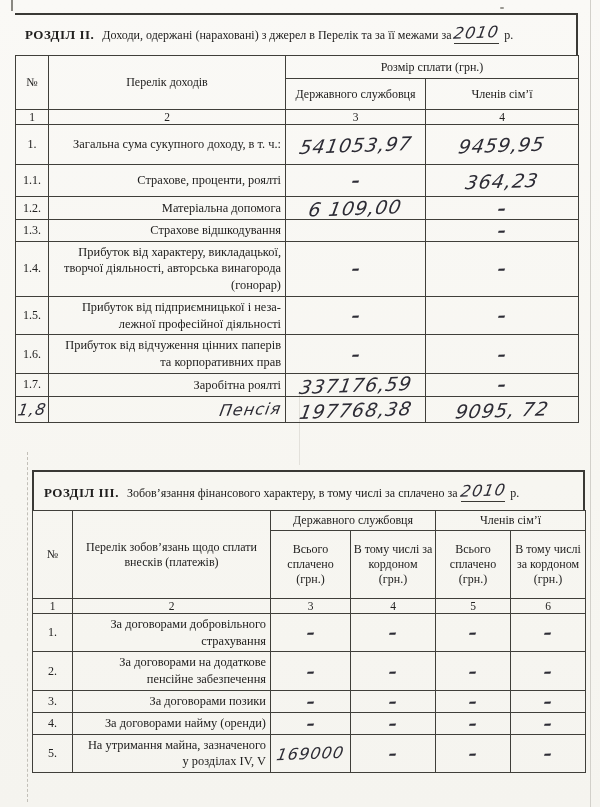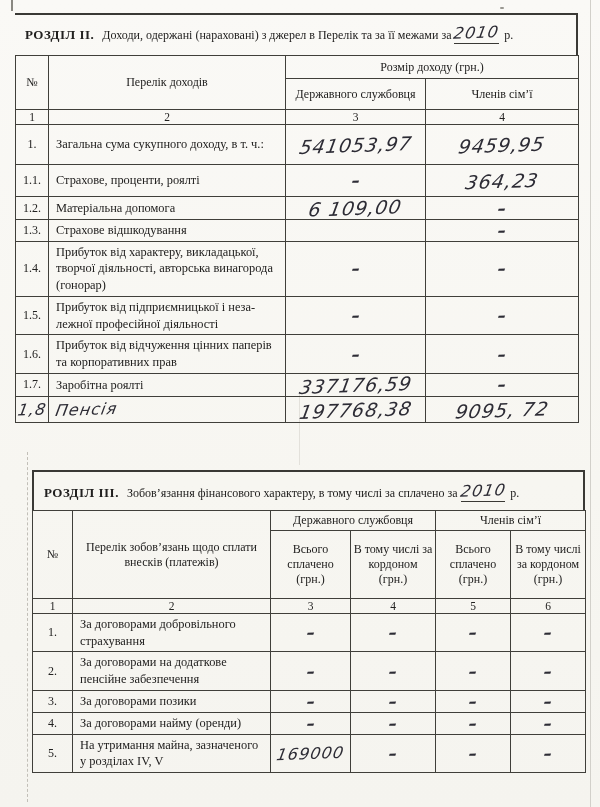--- a/index.html
+++ b/index.html
@@ -30,21 +30,21 @@
   #sec3 .titlebar{border-left:2px solid #3a3935;height:40px;padding-top:10px;}
   .sec-label{font-weight:bold;font-size:13px;letter-spacing:.5px;margin-right:8px;margin-top:12px;}
   .year-slot{display:inline-block;border-bottom:1px solid #3a3935;min-width:44px;text-align:center;margin:0 3px;position:relative;}
   .suffix{margin-left:2px;}
 
   
   table{border-collapse:collapse;table-layout:fixed;width:100%;}
   th,td{border:1.5px solid #403f3a;box-sizing:border-box;overflow:hidden;}
   th{font-weight:normal;font-size:12px;padding:1px 2px;}
   td.no{text-align:center;font-size:12px;}
-  td.lbl{text-align:left;padding:2px 4px 2px 7px;font-size:12.4px;line-height:1.35;}
+  td.lbl{text-align:right;padding:2px 4px 2px 7px;font-size:12.4px;line-height:1.35;}
   td.val{text-align:center;padding:0 2px;}
   tr.nums td{text-align:center;font-size:11.5px;height:15px;padding:0;}
 
   
   .hw{
     display:inline-block;
     font-family:"DejaVu Sans",sans-serif;font-style:italic;
     color:#2d2c35;transform:skewX(-12deg) rotate(-2deg);
     letter-spacing:1px;white-space:nowrap;
   }
@@ -73,21 +73,21 @@
       <colgroup>
           <col style="width:33px">
           <col style="width:237px">
           <col style="width:140px">
           <col style="width:153px">
         </colgroup>
       <tbody>
           <tr style="height:23px">
         <th rowspan="2">№</th>
         <th rowspan="2">Перелік доходів</th>
-        <th colspan="2">Розмір доходу (грн.)</th>
+        <th colspan="2">Розмір сплати (грн.)</th>
       </tr>
       <tr style="height:31px">
         <th>Державного службовця</th>
         <th>Членів сім’ї</th>
       </tr>
       <tr class="nums">
         <td>1</td>
         <td>2</td>
         <td>3</td>
         <td>4</td>

